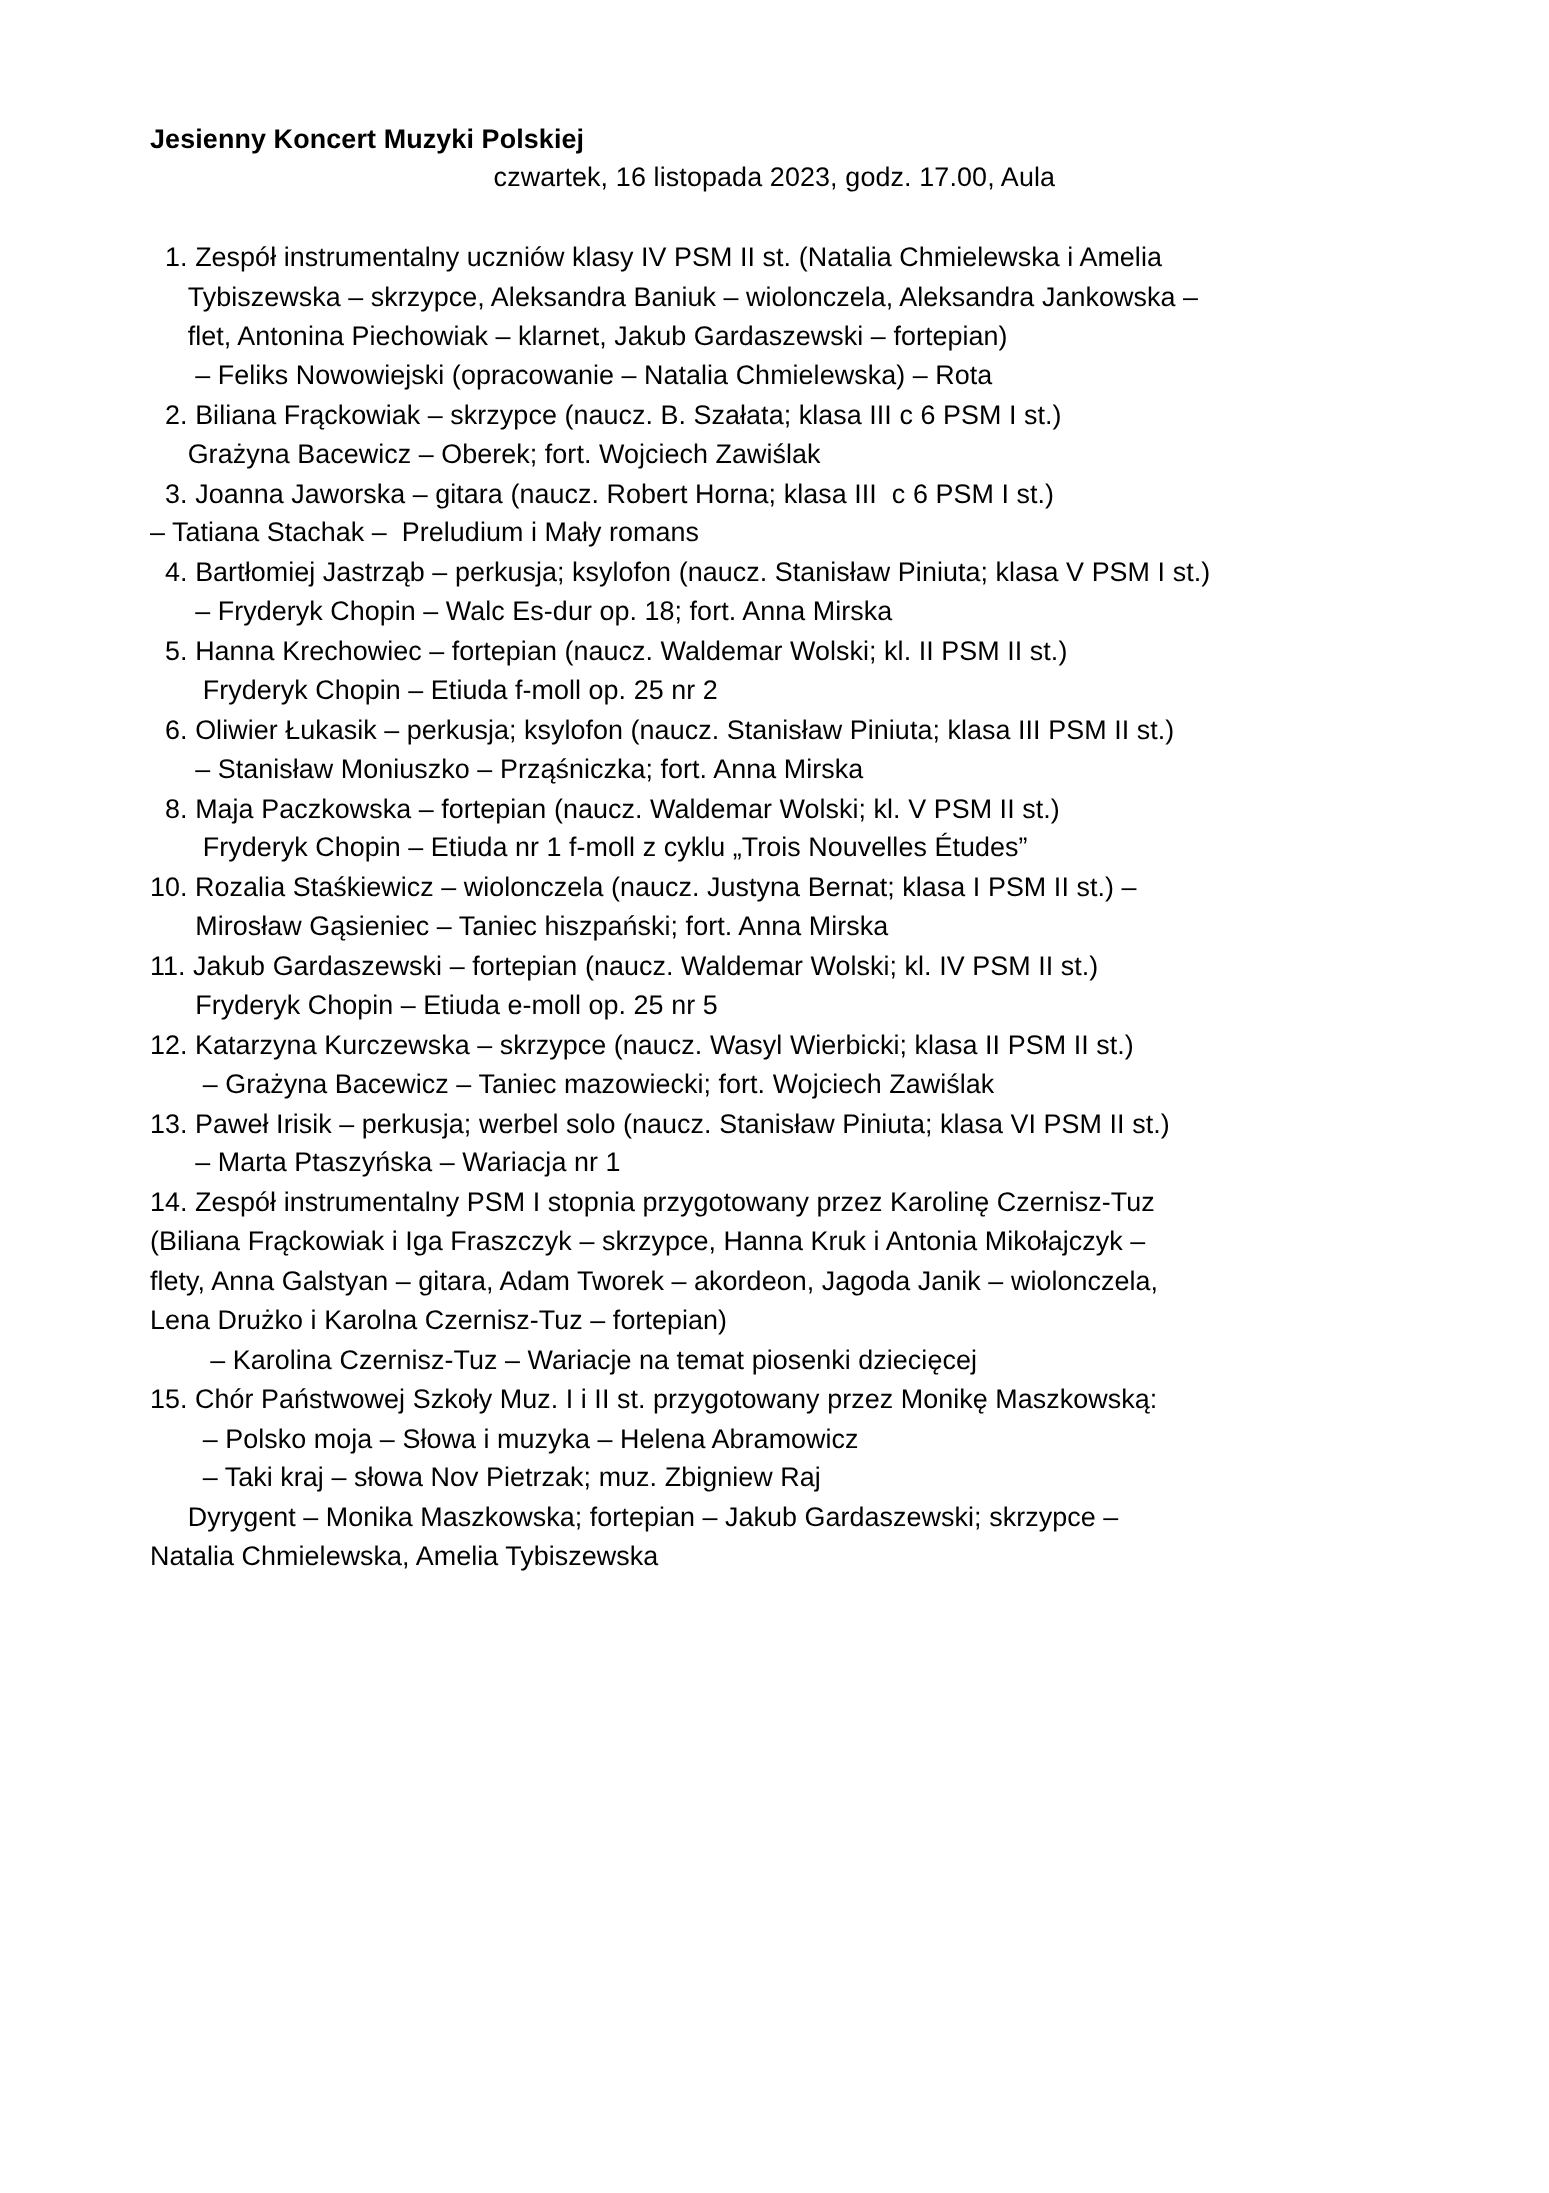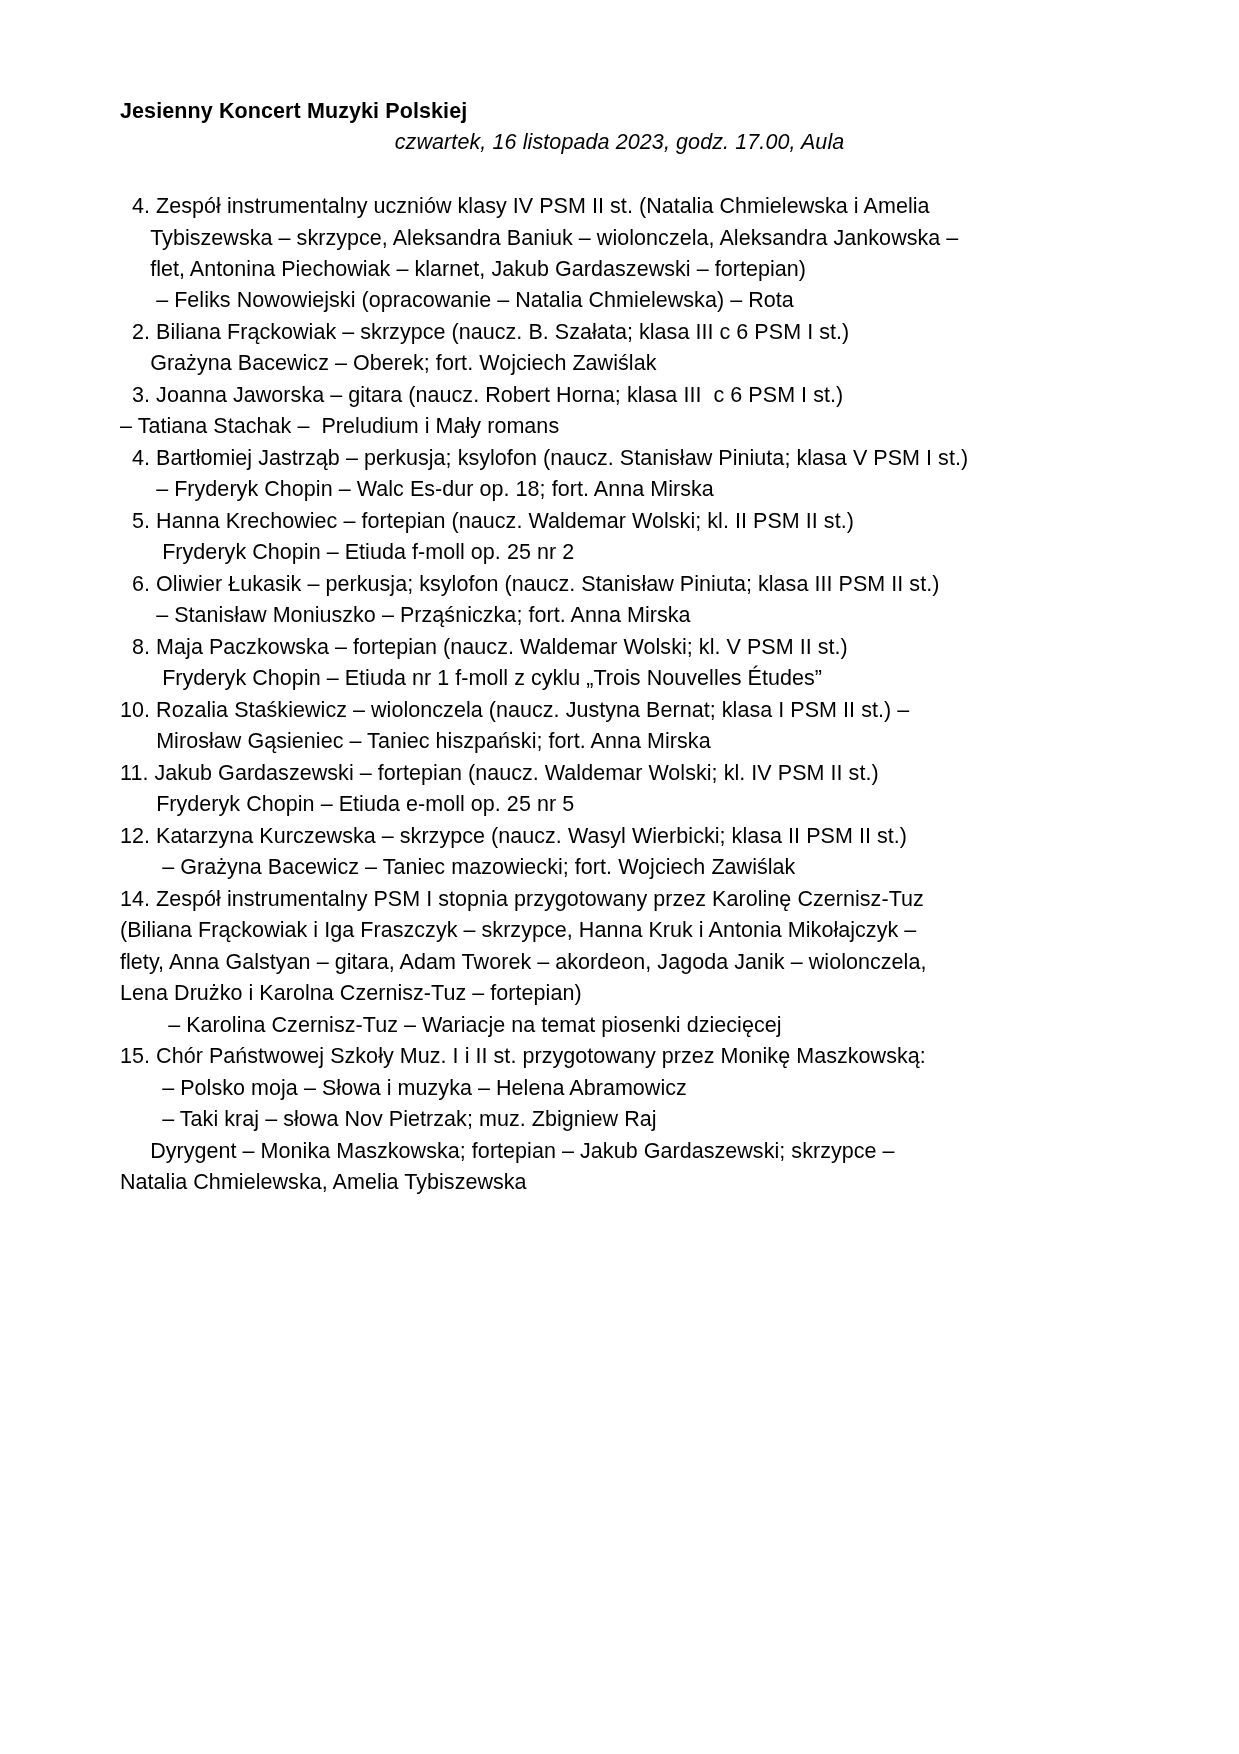--- a/index.html
+++ b/index.html
@@ -28,21 +28,20 @@
     line-height: 1.42;
     letter-spacing: 0.1px;
     margin: 0;
   }
   .doc-subtitle {
     text-align: center;
     font-size: 21.5px;
     line-height: 1.42;
     margin: 0 0 0 0;
     letter-spacing: 0.1px;
-    font-style: italic;
   }
   .program {
     margin-top: 34px;
   }
   .entry {
     font-size: 21.5px;
     line-height: 1.465;
     letter-spacing: 0.05px;
     margin: 0;
     white-space: pre-wrap;
@@ -53,21 +52,21 @@
 </style>
 </head>
 <body>
 
 <div class="page">
 
   <h1 class="doc-title">Jesienny Koncert Muzyki Polskiej</h1>
   <p class="doc-subtitle">czwartek, 16 listopada 2023, godz. 17.00, Aula</p>
 
   <div class="program">
-    <p class="entry">  4. Zespół instrumentalny uczniów klasy IV PSM II st. (Natalia Chmielewska i Amelia
+    <p class="entry">  1. Zespół instrumentalny uczniów klasy IV PSM II st. (Natalia Chmielewska i Amelia
      Tybiszewska – skrzypce, Aleksandra Baniuk – wiolonczela, Aleksandra Jankowska –
      flet, Antonina Piechowiak – klarnet, Jakub Gardaszewski – fortepian)
       – Feliks Nowowiejski (opracowanie – Natalia Chmielewska) – Rota</p>
     <p class="entry">  2. Biliana Frąckowiak – skrzypce (naucz. B. Szałata; klasa III c 6 PSM I st.)
      Grażyna Bacewicz – Oberek; fort. Wojciech Zawiślak</p>
     <p class="entry">  3. Joanna Jaworska – gitara (naucz. Robert Horna; klasa III  c 6 PSM I st.)
 – Tatiana Stachak –  Preludium i Mały romans</p>
     <p class="entry">  4. Bartłomiej Jastrząb – perkusja; ksylofon (naucz. Stanisław Piniuta; klasa V PSM I st.)
       – Fryderyk Chopin – Walc Es-dur op. 18; fort. Anna Mirska</p>
     <p class="entry">  5. Hanna Krechowiec – fortepian (naucz. Waldemar Wolski; kl. II PSM II st.)
@@ -75,20 +74,22 @@
     <p class="entry">  6. Oliwier Łukasik – perkusja; ksylofon (naucz. Stanisław Piniuta; klasa III PSM II st.)
       – Stanisław Moniuszko – Prząśniczka; fort. Anna Mirska</p>
     <p class="entry">  8. Maja Paczkowska – fortepian (naucz. Waldemar Wolski; kl. V PSM II st.)
        Fryderyk Chopin – Etiuda nr 1 f-moll z cyklu „Trois Nouvelles Études”</p>
     <p class="entry">10. Rozalia Staśkiewicz – wiolonczela (naucz. Justyna Bernat; klasa I PSM II st.) –
       Mirosław Gąsieniec – Taniec hiszpański; fort. Anna Mirska</p>
     <p class="entry">11. Jakub Gardaszewski – fortepian (naucz. Waldemar Wolski; kl. IV PSM II st.)
       Fryderyk Chopin – Etiuda e-moll op. 25 nr 5</p>
     <p class="entry">12. Katarzyna Kurczewska – skrzypce (naucz. Wasyl Wierbicki; klasa II PSM II st.)
        – Grażyna Bacewicz – Taniec mazowiecki; fort. Wojciech Zawiślak</p>
+    <p class="entry">13. Paweł Irisik – perkusja; werbel solo (naucz. Stanisław Piniuta; klasa VI PSM II st.)
+      – Marta Ptaszyńska – Wariacja nr 1</p>
     <p class="entry">14. Zespół instrumentalny PSM I stopnia przygotowany przez Karolinę Czernisz-Tuz
 (Biliana Frąckowiak i Iga Fraszczyk – skrzypce, Hanna Kruk i Antonia Mikołajczyk –
 flety, Anna Galstyan – gitara, Adam Tworek – akordeon, Jagoda Janik – wiolonczela,
 Lena Drużko i Karolna Czernisz-Tuz – fortepian)
         – Karolina Czernisz-Tuz – Wariacje na temat piosenki dziecięcej</p>
     <p class="entry">15. Chór Państwowej Szkoły Muz. I i II st. przygotowany przez Monikę Maszkowską:
        – Polsko moja – Słowa i muzyka – Helena Abramowicz
        – Taki kraj – słowa Nov Pietrzak; muz. Zbigniew Raj
      Dyrygent – Monika Maszkowska; fortepian – Jakub Gardaszewski; skrzypce –
 Natalia Chmielewska, Amelia Tybiszewska</p>

